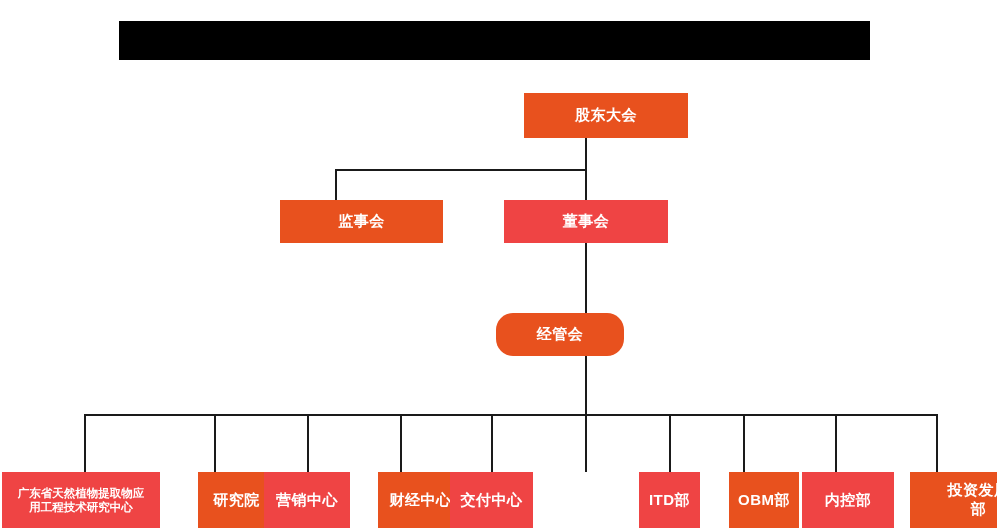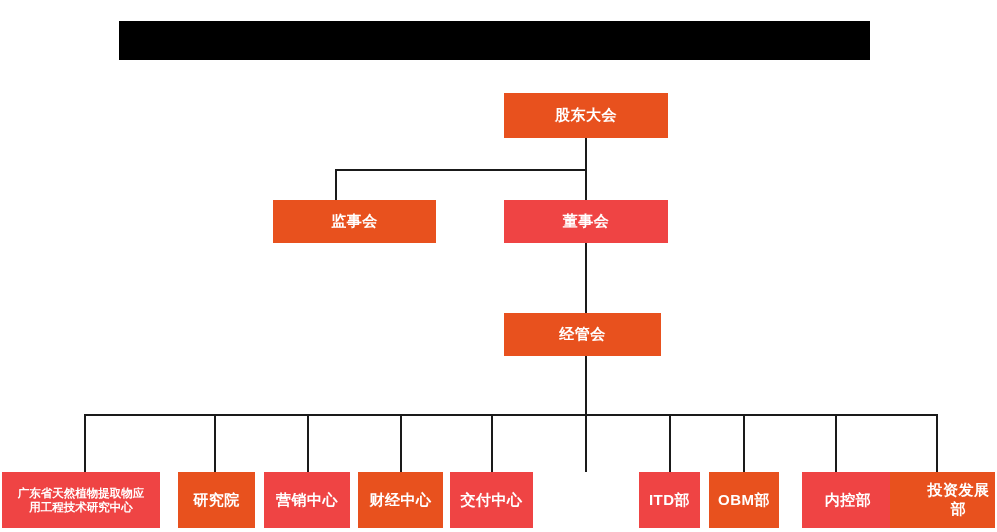--- a/index.html
+++ b/index.html
@@ -31,21 +31,21 @@
     align-items: center;
     justify-content: center;
     text-align: center;
     color: #ffffff;
     font-weight: bold;
     letter-spacing: 0.5px;
     line-height: 1.25;
     padding: 2px 4px;
     user-select: none;
   }
-  .node.dark   { background: #e8511e; }
+  .node.dark   { background: #e8511e; margin-left: 20px; }
   .node.light  { background: #ef4444; }
 
   .lvl1 { font-size: 15px; }
   .lvl2 { font-size: 15px; }
   .lvl3 { font-size: 15px; }
   .leaf { font-size: 15px; align-items: center; }
   .leaf.small { font-size: 11.5px; font-weight: bold; letter-spacing: 0; }
 
   
   .vline {
@@ -86,25 +86,25 @@
   <div class="vline" style="left:400px; top:414px; height:58px;"></div>
   <div class="vline" style="left:491px; top:414px; height:58px;"></div>
   <div class="vline" style="left:585px; top:414px; height:58px;"></div>
   <div class="vline" style="left:669px; top:414px; height:58px;"></div>
   <div class="vline" style="left:743px; top:414px; height:58px;"></div>
   <div class="vline" style="left:835px; top:414px; height:58px;"></div>
   <div class="vline" style="left:936px; top:414px; height:58px;"></div>
 
   <div class="node dark lvl1" style="left:504px; top:93px; width:164px; height:45px;">股东大会</div>
 
-  <div class="node dark lvl2" style="left:273px; top:200px; width:163px; height:43px;">监事会</div>
+  <div class="node dark lvl2" style="left:260px; top:200px; width:163px; height:43px;">监事会</div>
 
   <div class="node light lvl2" style="left:504px; top:200px; width:164px; height:43px;">董事会</div>
 
-  <div class="node dark lvl3" style="left:504px; top:313px; width:157px; height:43px;">经管会</div>
+  <div class="node dark lvl3" style="left:476px; top:313px; width:128px; height:43px;border-radius:17px;">经管会</div>
 
   <div class="node light leaf small" style="left:2px; top:472px; width:158px; height:56px; flex-direction:column;">
     <span>广东省天然植物提取物应</span>
     <span>用工程技术研究中心</span>
   </div>
 
   <div class="node dark leaf" style="left:178px; top:472px; width:77px; height:56px;">研究院</div>
 
   <div class="node light leaf" style="left:264px; top:472px; width:86px; height:56px;">营销中心</div>
 

